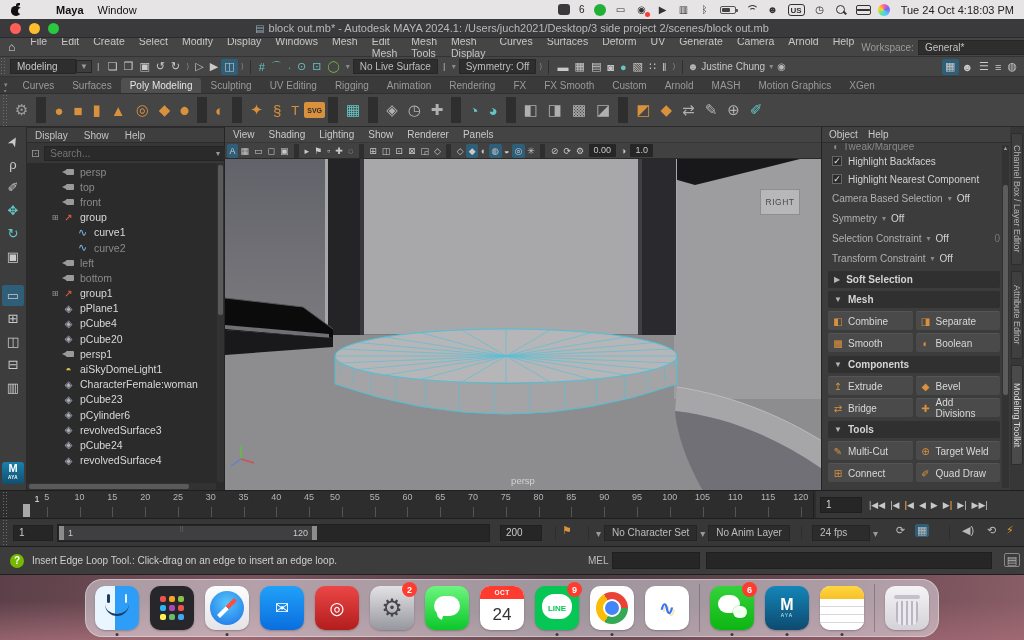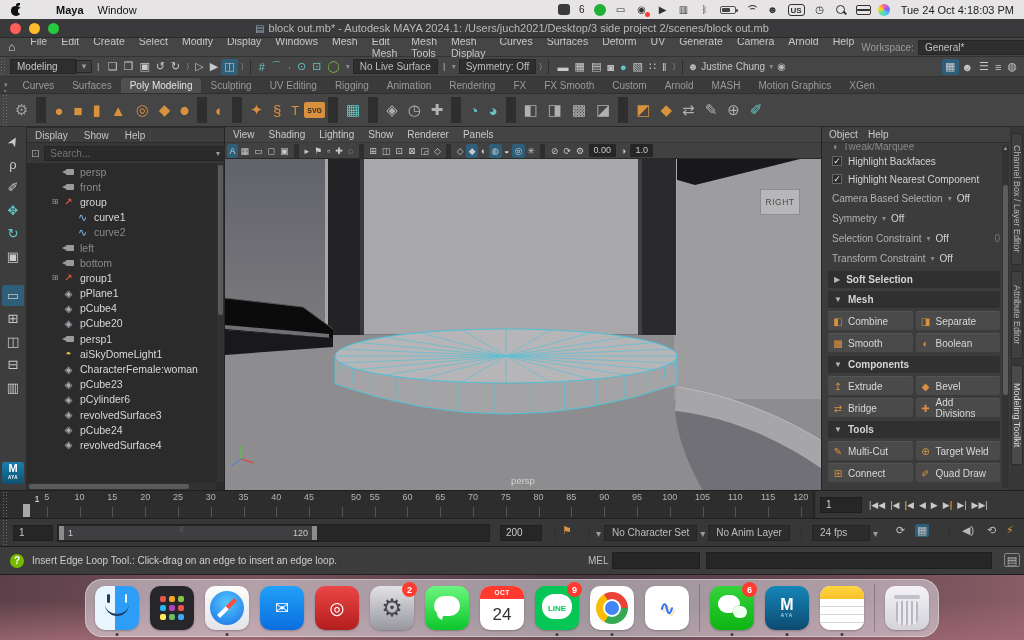--- a/index.html
+++ b/index.html
@@ -483,20 +483,26 @@
         <span class="sic">⊡</span>
         <input placeholder="Search..." style="">
         <span class="sdd">▾</span>
       </div>
       <div class="ol-list" id="olist">
         <div class="orow dim">
             <span class="sp-base"></span>
             <span class="exp"></span>
             <span class="oi oi-camera"></span>
             <span>persp</span>
+          </div>
+          <div class="orow dim">
+            <span class="sp-base"></span>
+            <span class="exp"></span>
+            <span class="oi oi-camera"></span>
+            <span>top</span>
           </div>
           <div class="orow dim">
             <span class="sp-base"></span>
             <span class="exp"></span>
             <span class="oi oi-camera"></span>
             <span>front</span>
           </div>
           <div class="orow">
             <span class="sp-base"></span>
             <span class="exp">⊞</span>
@@ -874,21 +880,21 @@
         <span class="tick-label" style="left: 163.934px;">25</span>
         <span class="tick-line" style="left: 163.934px;"></span>
         <span class="tick-label" style="left: 196.721px;">30</span>
         <span class="tick-line" style="left: 196.721px;"></span>
         <span class="tick-label" style="left: 229.508px;">35</span>
         <span class="tick-line" style="left: 229.508px;"></span>
         <span class="tick-label" style="left: 262.295px;">40</span>
         <span class="tick-line" style="left: 262.295px;"></span>
         <span class="tick-label" style="left: 295.082px;">45</span>
         <span class="tick-line" style="left: 295.082px;"></span>
-        <span class="tick-label" style="left: 342px;">50</span>
+        <span class="tick-label" style="left: 321px;">50</span>
         <span class="tick-line" style="left: 327.869px;"></span>
         <span class="tick-label" style="left: 360.656px;">55</span>
         <span class="tick-line" style="left: 360.656px;"></span>
         <span class="tick-label" style="left: 393.443px;">60</span>
         <span class="tick-line" style="left: 393.443px;"></span>
         <span class="tick-label" style="left: 426.23px;">65</span>
         <span class="tick-line" style="left: 426.23px;"></span>
         <span class="tick-label" style="left: 459.016px;">70</span>
         <span class="tick-line" style="left: 459.016px;"></span>
         <span class="tick-label" style="left: 491.803px;">75</span>

